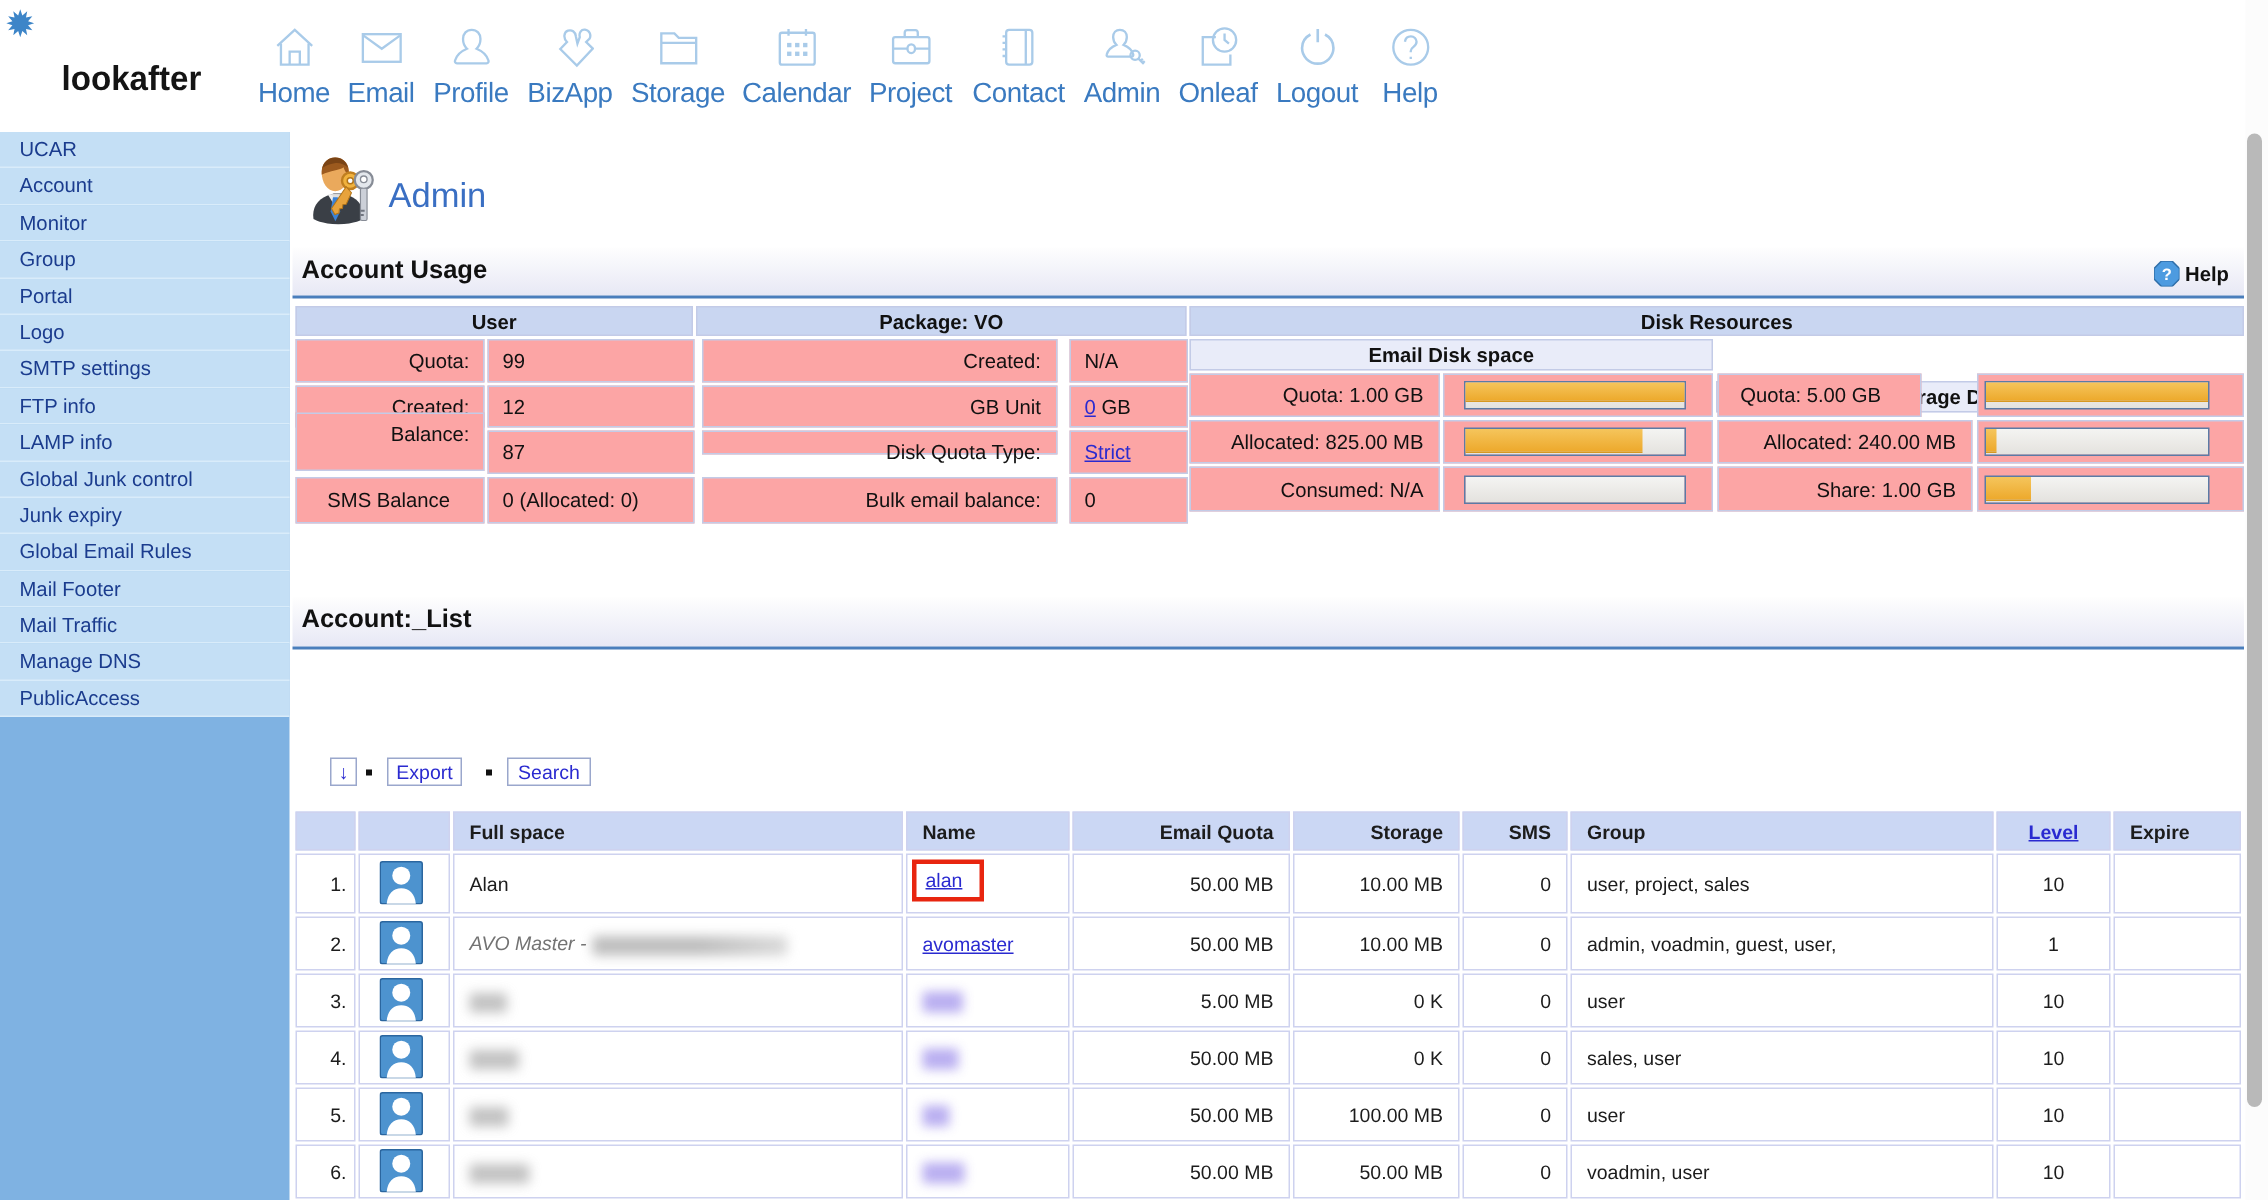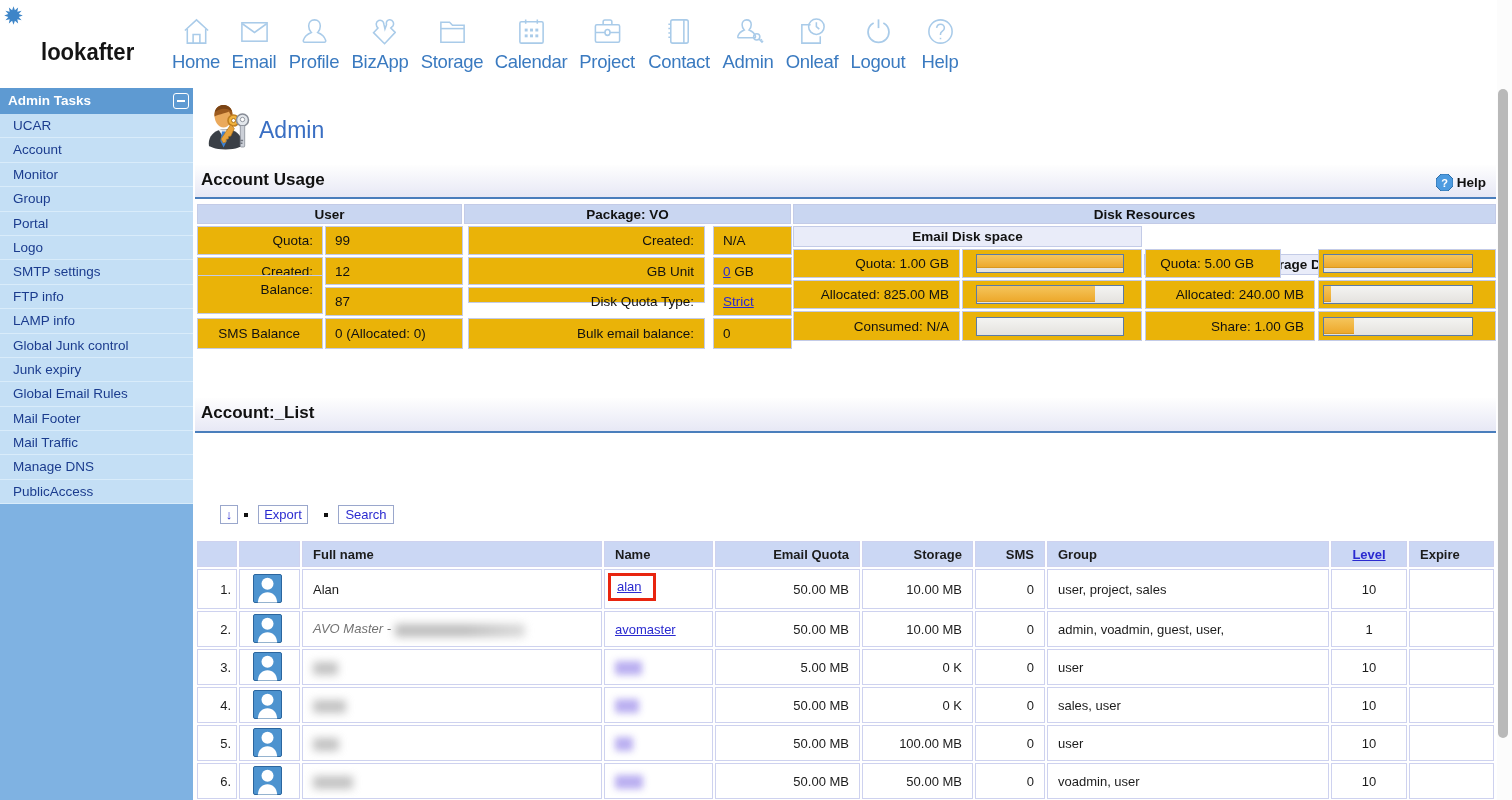--- a/index.html
+++ b/index.html
@@ -26,21 +26,21 @@
 #content { position:absolute; left:195px; top:88px; width:1301px; height:712px; }
 #admintitle { position:absolute; left:12px; top:15px; }
 #admintitle .t { position:absolute; left:52px; top:14px; font-size:23px; color:#3a6fc3; }
 .secbar { position:absolute; left:0; width:1301px; height:33px; font-size:17px;
   background:linear-gradient(#fefefe,#e7e8f5); border-bottom:2.5px solid #4a7ebc;
   font-weight:bold; color:#111; }
 .secbar .st { position:absolute; left:6px; top:5px; }
 #help { position:absolute; right:10px; top:9px; font-size:13.5px; font-weight:bold; }
 #help svg { vertical-align:-4px; margin-right:4px; }
 
-.cell { position:absolute; border:1px solid #c3cbe7; background:#eab308; font-size:13.5px; color:#111; }
+.cell { position:absolute; border:1px solid #c3cbe7; background:#fca5a5; font-size:13.5px; color:#111; }
 .hd { background:#c9d6f1; font-weight:bold; text-align:center; }
 .shd { background:#e9ecf9; font-weight:bold; text-align:center; }
 .lab { text-align:right; }
 .val { text-align:left; }
 .bar { position:absolute; height:19px; border:1.5px solid #5b7ba6;
   background:linear-gradient(#f4f4f2,#e4e2de); }
 .bar .fill { position:absolute; left:0; top:0; height:12.5px;
   background:linear-gradient(#f5c55c,#eda92c); border-bottom:1px solid #d89820; }
 
 #panel { position:absolute; left:0; top:345.5px; width:1301px; height:64px; background:#e9eaf8; }
@@ -164,21 +164,20 @@
 <div class="nitem" style="left:890px;">
       <svg viewBox="0 0 32 32" fill="none" stroke="#a9cbe9" stroke-width="1.6">
         <circle cx="16" cy="16" r="12"></circle>
         <path d="M12 12.2c.3-2.2 1.9-3.7 4.1-3.7 2.2 0 3.9 1.7 3.9 3.8 0 1.9-1.2 2.8-2.3 3.6-1 .7-1.7 1.3-1.7 2.6v1"></path>
         <path d="M16 22.5v1.5"></path>
       </svg>
       <span class="nl">Help</span>
     </div>
 </div>
 <div id="sidebar">
-  <div id="sbhead">Admin Tasks<span class="minus"></span></div>
   <div class="sbitem">UCAR</div>
   <div class="sbitem">Account</div>
   <div class="sbitem">Monitor</div>
   <div class="sbitem">Group</div>
   <div class="sbitem">Portal</div>
   <div class="sbitem">Logo</div>
   <div class="sbitem">SMTP settings</div>
   <div class="sbitem">FTP info</div>
   <div class="sbitem">LAMP info</div>
   <div class="sbitem">Global Junk control</div>
@@ -298,21 +297,21 @@
           <col style="width:111px">
           <col style="width:70px">
           <col style="width:282px">
           <col style="width:76px">
           <col style="width:85px">
         </colgroup>
       <tbody>
           <tr class="h" style="height:26px;">
         <td></td>
             <td></td>
-            <td>Full name</td>
+            <td>Full space</td>
             <td>Name</td>
             <td class="rt">Email Quota</td>
             <td class="rt">Storage</td>
             <td class="rt">SMS</td>
             <td>Group</td>
             <td style="text-align:center;"><a style="color:#2a2ad0;">Level</a></td>
             <td>Expire</td>
       </tr>
       <tr style="height:40px;">
         <td class="num">1.</td>

